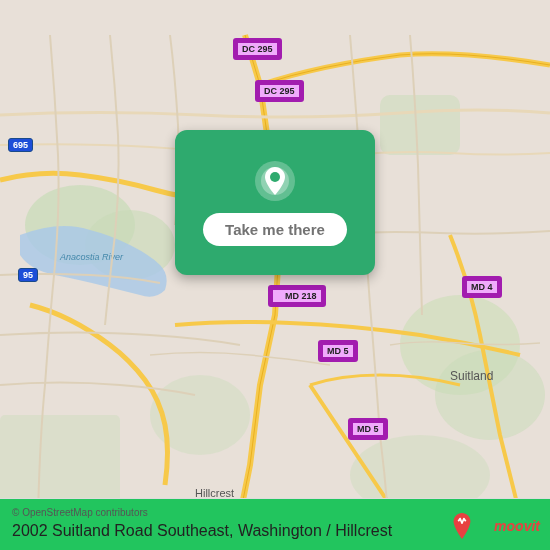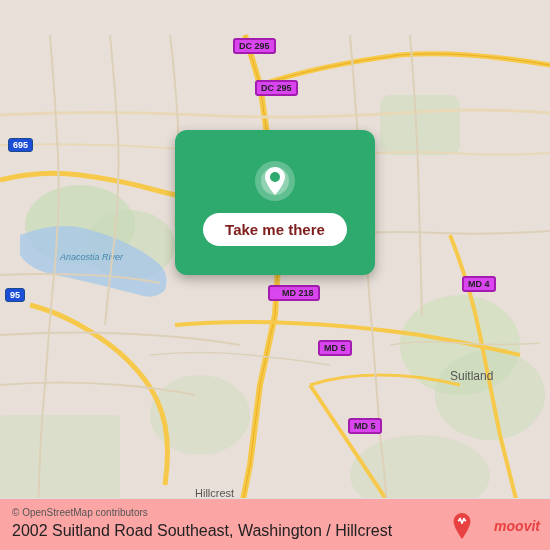--- a/index.html
+++ b/index.html
@@ -45,37 +45,37 @@
       z-index: 10;
     }
 
     #location-pin-icon {
       width: 44px;
       height: 44px;
     }
 
     #take-me-there-btn {
       background-color: white;
-      color: #7f1d1d;
+      color: #737373;
       border: none;
       border-radius: 20px;
       padding: 8px 22px;
       font-size: 15px;
       font-weight: bold;
       cursor: pointer;
       white-space: nowrap;
     }
 
     
     #info-bar {
       position: absolute;
       bottom: 0;
       left: 0;
       width: 100%;
-      background-color: #fca5a5;
+      background-color: #22c55e;
       padding: 8px 12px 10px 12px;
       z-index: 20;
       border-top: 1px solid #ddd;
     }
 
     #osm-attribution {
       font-size: 10px;
       color: #555;
       margin-bottom: 4px;
     }
@@ -105,22 +105,22 @@
     #moovit-text {
       font-size: 14px;
       font-weight: bold;
       color: #e84141;
       font-style: italic;
     }
 
     
     .road-label {
       position: absolute;
-      background-color: #d946ef;
-      border: 2px solid #a21caf;
+      background-color: #f0abfc;
+      border: 5px solid #a21caf;
       border-radius: 3px;
       font-size: 9px;
       font-weight: bold;
       padding: 1px 4px;
       color: #222;
       z-index: 5;
     }
 
     .road-label-blue {
       background-color: #1d4ed8;
@@ -190,21 +190,21 @@
     <path d="M390 310 Q420 305 460 308 Q500 311 540 308" stroke="#ddd0b8" stroke-width="1.5" fill="none"></path>
 
     <text x="450" y="345" font-size="12" fill="#555" font-weight="500">Suitland</text>
 
     <text x="195" y="462" font-size="11" fill="#555">Hillcrest</text>
   </svg>
 
   <div class="road-label" style="top:38px; left:233px;">DC 295</div>
   <div class="road-label" style="top:80px; left:255px;">DC 295</div>
   <div class="road-label-blue" style="top:138px; left:8px;">695</div>
-  <div class="road-label-blue" style="top:268px; left:5px;margin-top:20px;">95</div>
+  <div class="road-label-blue" style="top:268px; left:18px;">95</div>
   <div class="road-label" style="top:285px; left:268px;padding-left:12px;">MD 218</div>
   <div class="road-label" style="top:276px; left:462px;">MD 4</div>
   <div class="road-label" style="top:340px; left:318px;">MD 5</div>
   <div class="road-label" style="top:418px; left:348px;">MD 5</div>
 
   <div id="popup-card">
 
     <svg id="location-pin-icon" viewBox="0 0 44 44" xmlns="http://www.w3.org/2000/svg">
       <circle cx="22" cy="22" r="20" fill="white" opacity="0.25"></circle>
       <circle cx="22" cy="22" r="14" fill="white" opacity="0.3"></circle>

